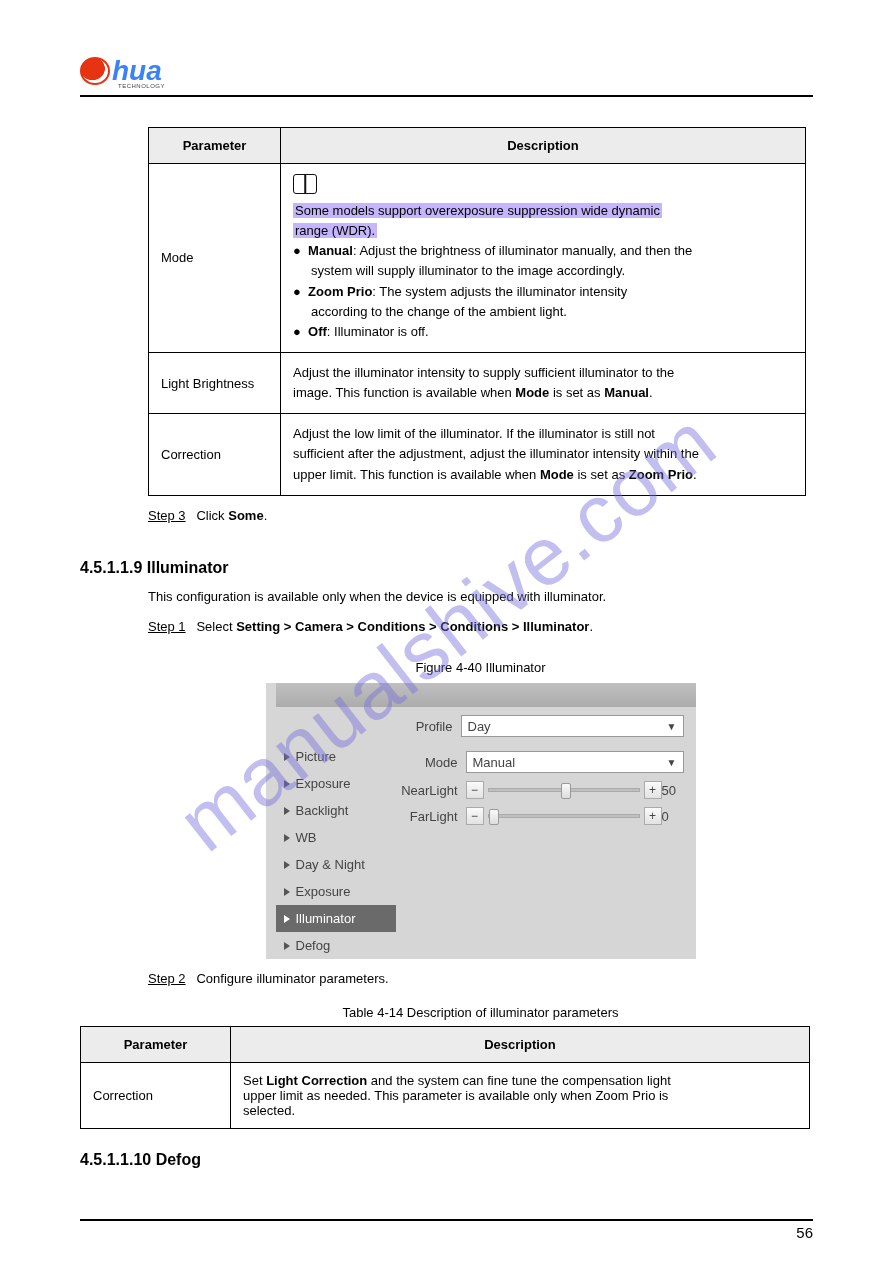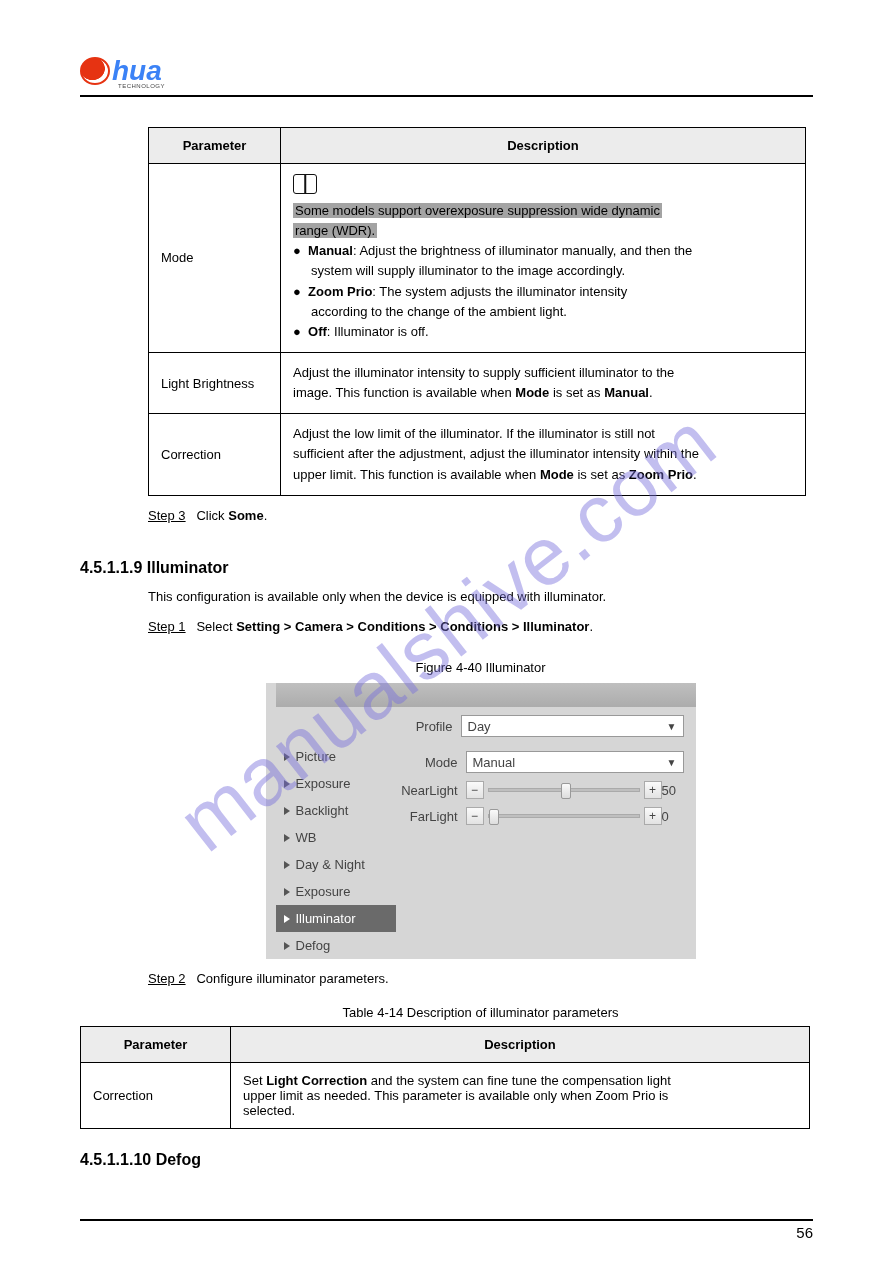--- a/index.html
+++ b/index.html
@@ -11,21 +11,21 @@
 .logo .d-tech { font-size: 6px; color: #444; display: block; margin-left: 38px; margin-top: -4px; letter-spacing: 0.5px; }
 .hr-top { border-top: 2px solid #000; margin-bottom: 30px; }
 .content { margin-left: 68px; }
 
 table.param { border-collapse: collapse; width: 658px; font-size: 13px; }
 table.param th, table.param td { border: 1px solid #000; padding: 10px 12px; vertical-align: top; }
 table.param th { background: #ececec; font-weight: bold; text-align: center; }
 table.param th.c1 { width: 132px; }
 table.param td.c1 { width: 132px; vertical-align: middle; text-align: left; }
 table.param td p { line-height: 1.55; margin: 0; }
-table.param td .hl { background: #a3a3a3; padding: 0 2px; }
+table.param td .hl { background: #c4b5fd; padding: 0 2px; }
 
 .book-icon { display: inline-block; width: 24px; height: 20px; border: 1.5px solid #111; border-radius: 3px; position: relative; margin-bottom: 4px; }
 .book-icon::before { content: ""; position: absolute; left: 50%; top: 0; bottom: 0; width: 1.5px; background: #111; transform: translateX(-50%); }
 
 .step { font-size: 13px; line-height: 1.5; margin-top: 10px; }
 .u { text-decoration: underline; }
 .b { font-weight: bold; }
 
 .sub-h3 { font-size: 16px; font-weight: bold; margin-top: 34px; margin-left: -68px; }
 .sec-desc { font-size: 13px; margin-top: 10px; line-height: 1.5; }

